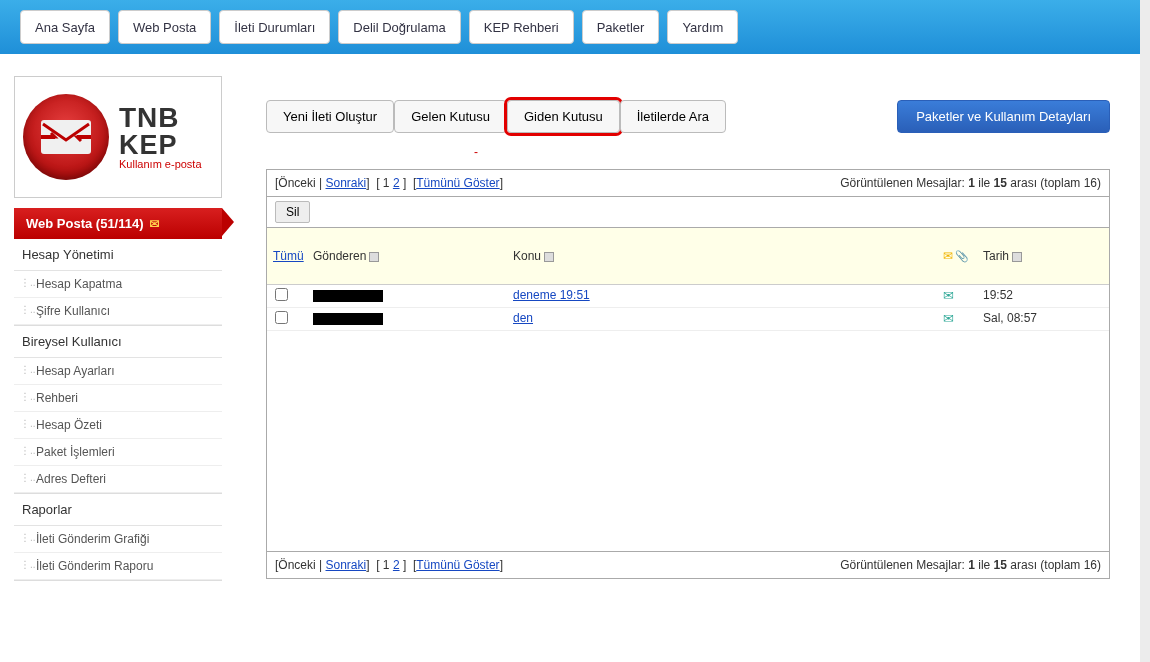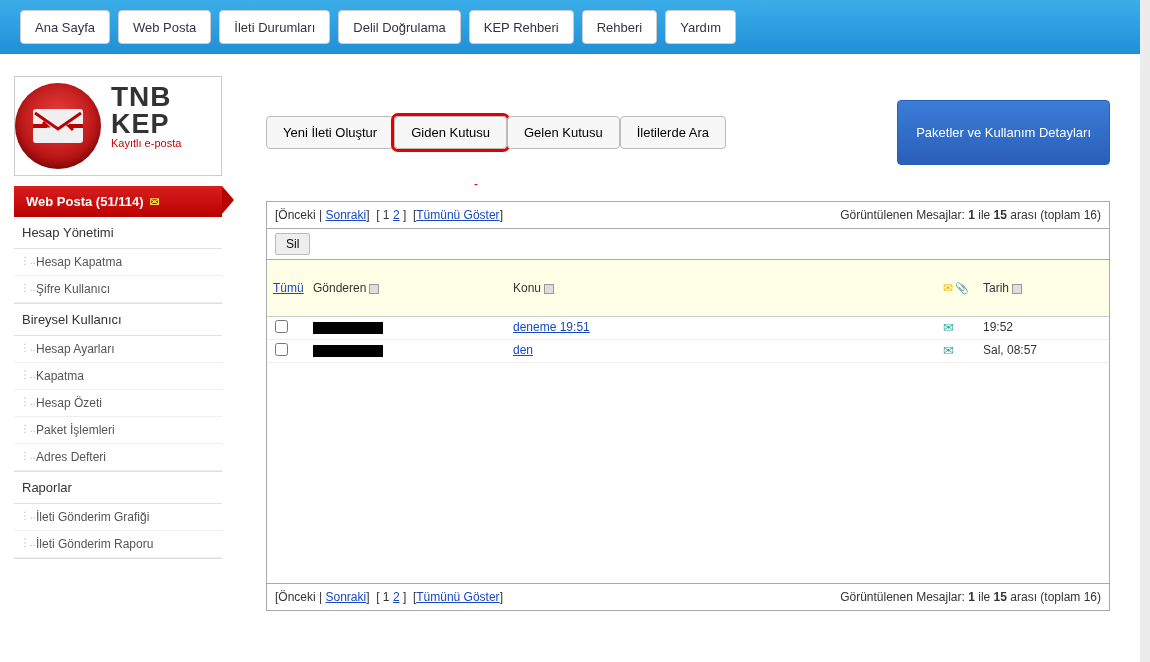--- a/index.html
+++ b/index.html
@@ -16,21 +16,21 @@
     background: #fff;
     border: 1px solid #ccc;
     border-radius: 4px;
     padding: 7px 14px;
     font-size: 13px;
     color: #334;
     cursor: pointer;
   }
   .layout { display: flex; padding-top: 22px; }
   .sidebar { width: 232px; flex: 0 0 232px; padding-left: 14px; padding-right: 10px; }
-  .logo-box { border: 1px solid #ccc; padding: 6px 0; display: flex; align-items: flex-start; height: 100px; margin-bottom: 10px; position: relative; }
+  .logo-box { border: 1px solid #ccc; padding: 6px 8px; display: flex; align-items: center; height: 122px; margin-bottom: 10px; position: relative; }
   .logo-disc {
     width: 86px; height: 86px; border-radius: 50%;
     background: radial-gradient(circle at 50% 40%, #e84040, #b50f0f 70%, #7a0a0a 100%);
     display: flex; align-items: center; justify-content: center;
     box-shadow: inset 0 -4px 10px rgba(0,0,0,.3);
   }
   .logo-env { width: 50px; height: 34px; background: #f0f0f0; border-radius: 3px; position: relative; display:flex;align-items:center;justify-content:center;}
   .logo-env svg { display:block; }
   .logo-text { margin-left: 10px; line-height: 1; }
   .logo-text .tnb { font-size: 28px; font-weight: bold; color: #333; letter-spacing:1px;}
@@ -67,21 +67,21 @@
     font-size: 13px;
     cursor: pointer;
   }
   .tool-btn.hl { outline: 3px solid #e20000; outline-offset: 0; }
   .spacer { flex: 1; }
   .blue-btn {
     background: linear-gradient(#3a7dd9, #2a5fb8);
     color: #fff;
     border: 1px solid #2a5fb8;
     border-radius: 4px;
-    padding: 24px 18px;
+    padding: 8px 18px;
     font-size: 13px;
     cursor: pointer;
   }
   .content-box { border: 1px solid #aaa; min-height: 410px; position:relative; }
   .pager-row { padding: 6px 8px; display:flex; justify-content:space-between; font-size:12px; border-bottom: 1px solid #aaa; background:#fff;}
   .pager-row a { color: #1648c2; text-decoration: underline; cursor:pointer;}
   .pager-row .info b{font-weight:bold;}
   .del-row { padding: 4px 8px; border-bottom: 1px solid #aaa;}
   .del-btn { background: #eee; border:1px solid #bbb; padding:3px 10px; font-size:12px; cursor:pointer; border-radius:2px;}
   .head-row { display:flex; background: #ffffe8; border-bottom:1px solid #ccc; padding:21px 6px; font-size:12px;}
@@ -110,77 +110,77 @@
 </head>
 <body>
 
 <div class="frame">
   <div class="topbar">
     <button class="btn">Ana Sayfa</button>
     <button class="btn">Web Posta</button>
     <button class="btn">İleti Durumları</button>
     <button class="btn">Delil Doğrulama</button>
     <button class="btn">KEP Rehberi</button>
-    <button class="btn">Rehberi</button>
+    <button class="btn">Paketler</button>
     <button class="btn">Yardım</button>
   </div>
 
   <div class="layout">
     <div class="sidebar">
       <div class="logo-box">
         <div class="logo-disc">
           <div class="logo-env">
             <svg width="50" height="34" viewBox="0 0 50 34">
                 <polyline points="2,4 25,20 48,4" fill="none" stroke="#b00" stroke-width="3"></polyline>
                 <line x1="0" y1="17" x2="14" y2="17" stroke="#b00" stroke-width="4"></line>
                 <line x1="36" y1="17" x2="50" y2="17" stroke="#b00" stroke-width="4"></line>
                 <polyline points="8,17 14,17 10,13" fill="none" stroke="#b00" stroke-width="3"></polyline>
                 <polyline points="42,17 36,17 40,21" fill="none" stroke="#b00" stroke-width="3"></polyline>
               </svg>
           </div>
         </div>
         <div class="logo-text">
           <div class="tnb">TNB</div>
           <div class="kep">KEP</div>
-          <div class="tag">Kayıtlı e-posta</div>
+          <div class="tag">Kullanım e-posta</div>
         </div>
       </div>
 
       <div class="nav-active">
         <span>Web Posta (51/114)</span>
         <span class="env-small">✉</span>
       </div>
 
       <div class="side-section">
         <div class="side-head">Hesap Yönetimi</div>
         <div class="side-item">Hesap Kapatma</div>
         <div class="side-item">Şifre Kullanıcı</div>
       </div>
 
       <div class="side-section">
         <div class="side-head">Bireysel Kullanıcı</div>
         <div class="side-item">Hesap Ayarları</div>
-        <div class="side-item">Kapatma</div>
+        <div class="side-item">Rehberi</div>
         <div class="side-item">Hesap Özeti</div>
         <div class="side-item">Paket İşlemleri</div>
         <div class="side-item">Adres Defteri</div>
       </div>
 
       <div class="side-section">
         <div class="side-head">Raporlar</div>
         <div class="side-item">İleti Gönderim Grafiği</div>
         <div class="side-item">İleti Gönderim Raporu</div>
       </div>
     </div>
 
     <div class="main">
       <div class="main-toolbar">
         <button class="tool-btn">Yeni İleti Oluştur</button>
+        <button class="tool-btn">Gelen Kutusu</button>
         <button class="tool-btn hl">Giden Kutusu</button>
-        <button class="tool-btn">Gelen Kutusu</button>
         <button class="tool-btn">İletilerde Ara</button>
         <div class="spacer"></div>
         <button class="blue-btn">Paketler ve Kullanım Detayları</button>
       </div>
       <div class="tiny-dash">-</div>
 
       <div class="content-box">
         <div class="pager-row">
           <div>
             [<span>Önceki</span> |

